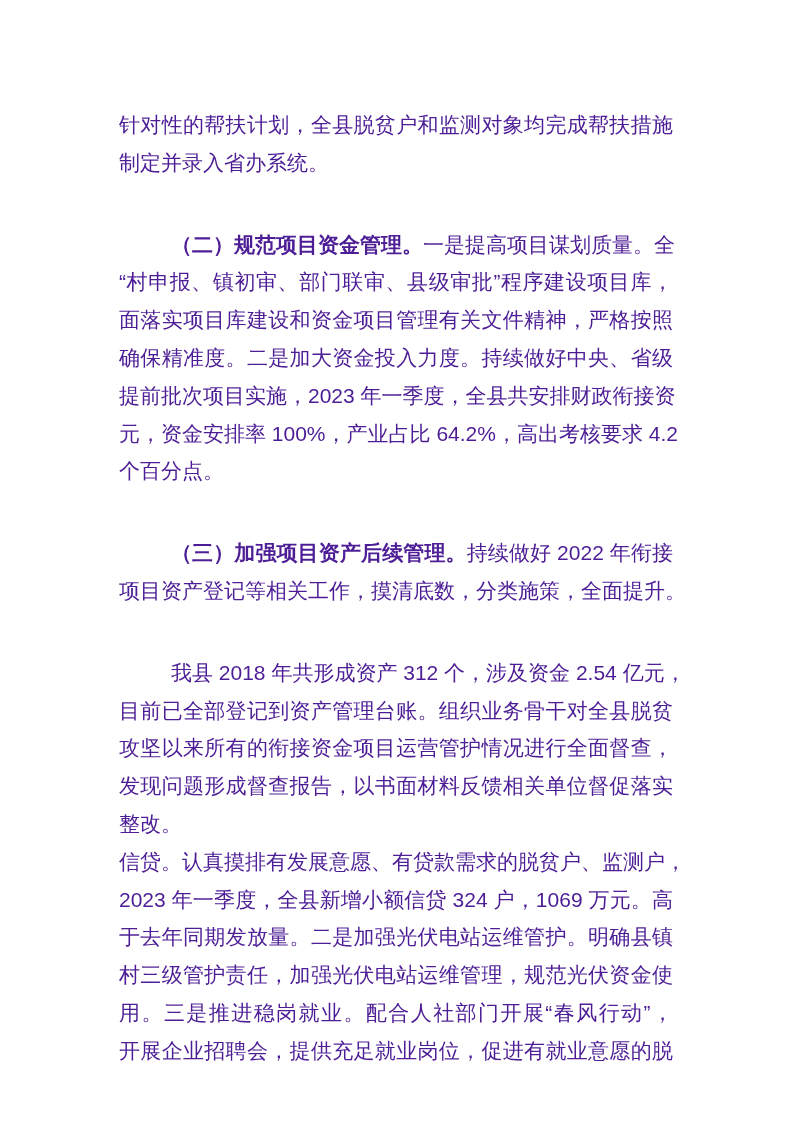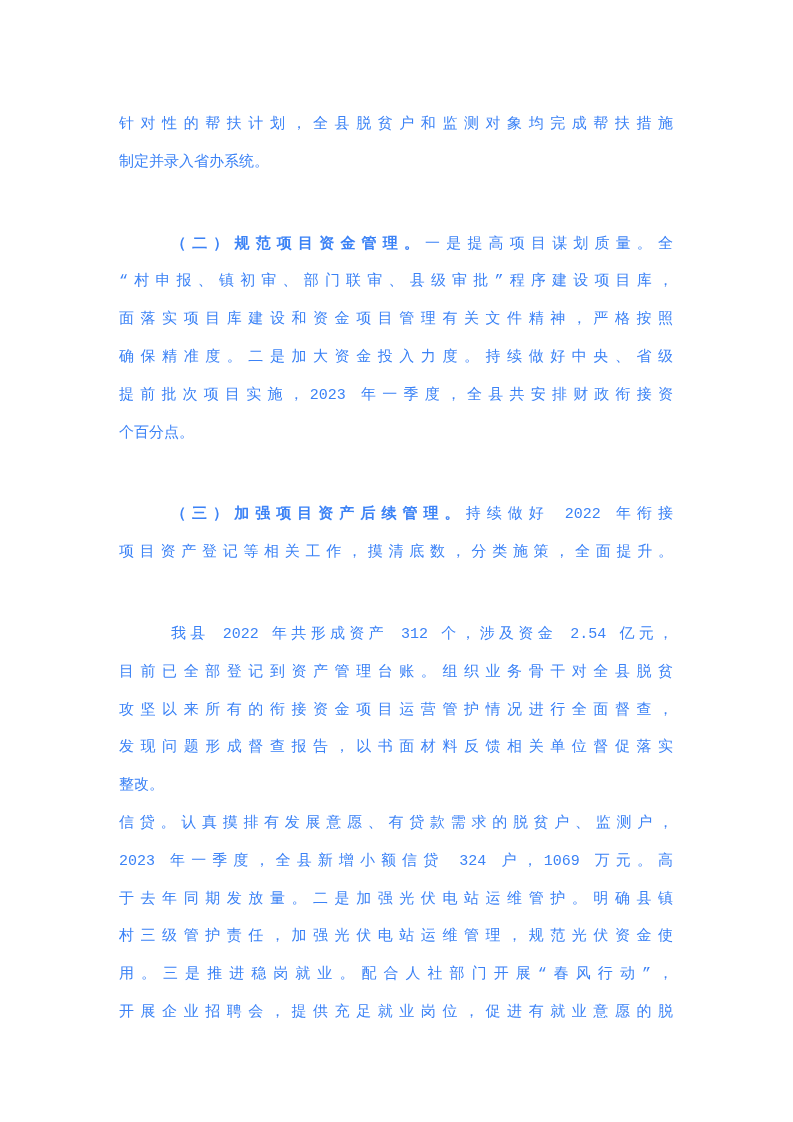--- a/index.html
+++ b/index.html
@@ -2,23 +2,23 @@
 <html><head>
 <meta charset="utf-8">
 <style>
   html, body { margin: 0; padding: 0; background: #ffffff; }
   body { width: 793px; height: 1122px; position: relative; overflow: hidden; }
   .page {
     position: absolute;
     left: 119px;
     top: 106px;
     width: 554px;
-    font-family: Liberation Mono, monospace;
-    font-size: 15px;
-    color: #3b82f6;
+    font-family: Liberation Sans, sans-serif;
+    font-size: 21px;
+    color: #4c1d95;
   }
   .line {
     height: 37.8px;
     line-height: 37.8px;
     white-space: nowrap;
     text-align: justify;
     text-align-last: justify;
     letter-spacing: 0;
   }
   .line.last { text-align-last: left; }
@@ -34,30 +34,31 @@
     <div class="line">针对性的帮扶计划，全县脱贫户和监测对象均完成帮扶措施</div>
     <div class="line last">制定并录入省办系统。</div>
   </div>
 
   <div>
     <div class="line indent"><span class="heading">（二）规范项目资金管理。</span><span>一是提高项目谋划质量。全</span></div>
     <div class="line">“村申报、镇初审、部门联审、县级审批”程序建设项目库，</div>
     <div class="line">面落实项目库建设和资金项目管理有关文件精神，严格按照</div>
     <div class="line">确保精准度。二是加大资金投入力度。持续做好中央、省级</div>
     <div class="line">提前批次项目实施，2023 年一季度，全县共安排财政衔接资</div>
+    <div class="line">元，资金安排率 100%，产业占比 64.2%，高出考核要求 4.2</div>
     <div class="line last">个百分点。</div>
   </div>
 
   <div>
     <div class="line indent"><span class="heading">（三）加强项目资产后续管理。</span><span>持续做好 2022 年衔接</span></div>
     <div class="line">项目资产登记等相关工作，摸清底数，分类施策，全面提升。</div>
   </div>
 
   <div>
-    <div class="line indent">我县 2022 年共形成资产 312 个，涉及资金 2.54 亿元，</div>
+    <div class="line indent">我县 2018 年共形成资产 312 个，涉及资金 2.54 亿元，</div>
     <div class="line">目前已全部登记到资产管理台账。组织业务骨干对全县脱贫</div>
     <div class="line">攻坚以来所有的衔接资金项目运营管护情况进行全面督查，</div>
     <div class="line">发现问题形成督查报告，以书面材料反馈相关单位督促落实</div>
     <div class="line last">整改。</div>
   </div>
 
   <div>
     <div class="line">信贷。认真摸排有发展意愿、有贷款需求的脱贫户、监测户，</div>
     <div class="line">2023 年一季度，全县新增小额信贷 324 户，1069 万元。高</div>
     <div class="line">于去年同期发放量。二是加强光伏电站运维管护。明确县镇</div>

